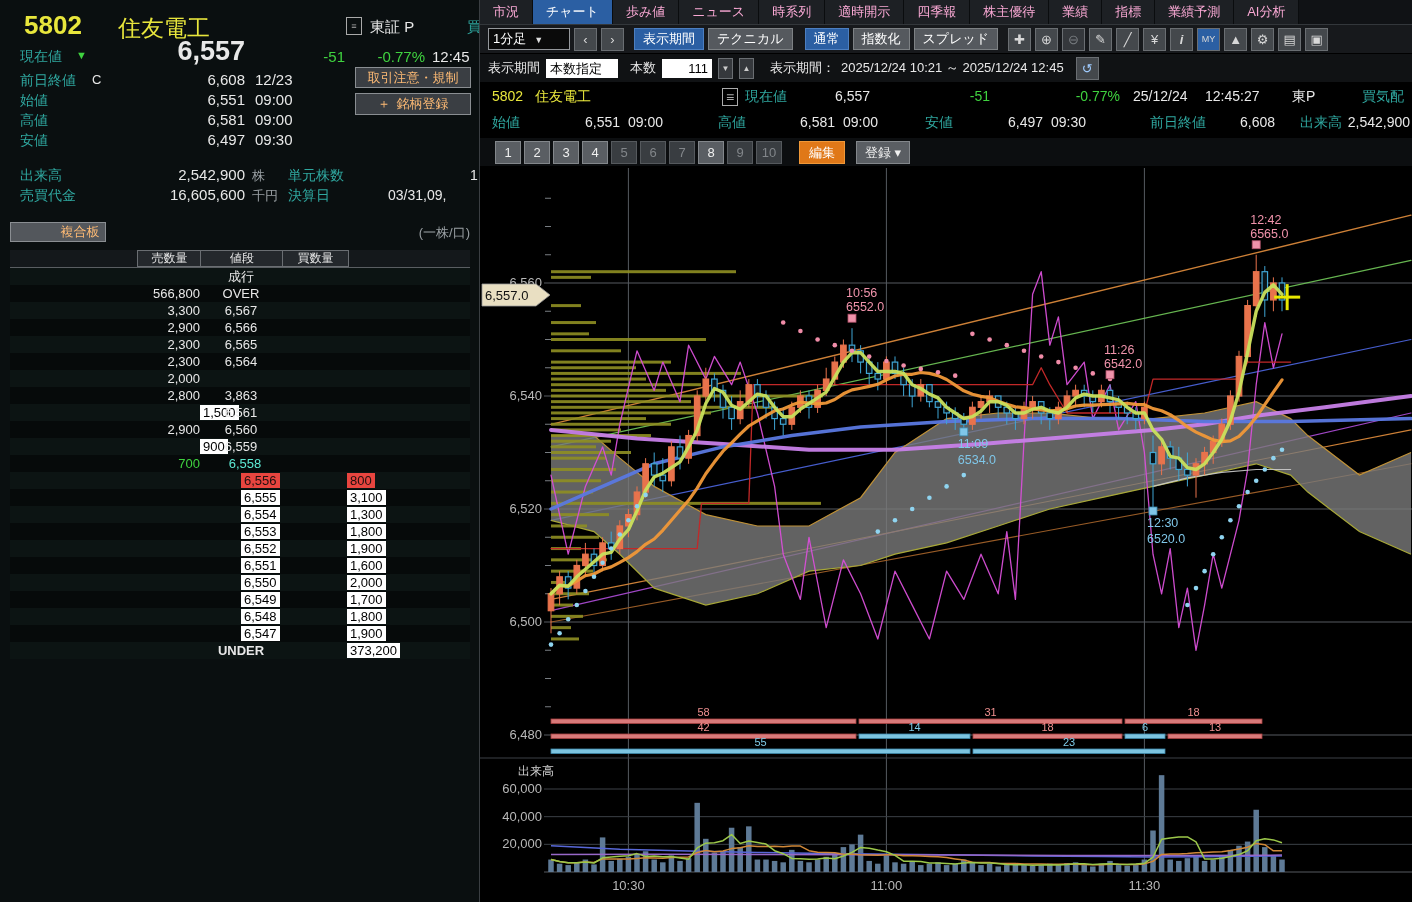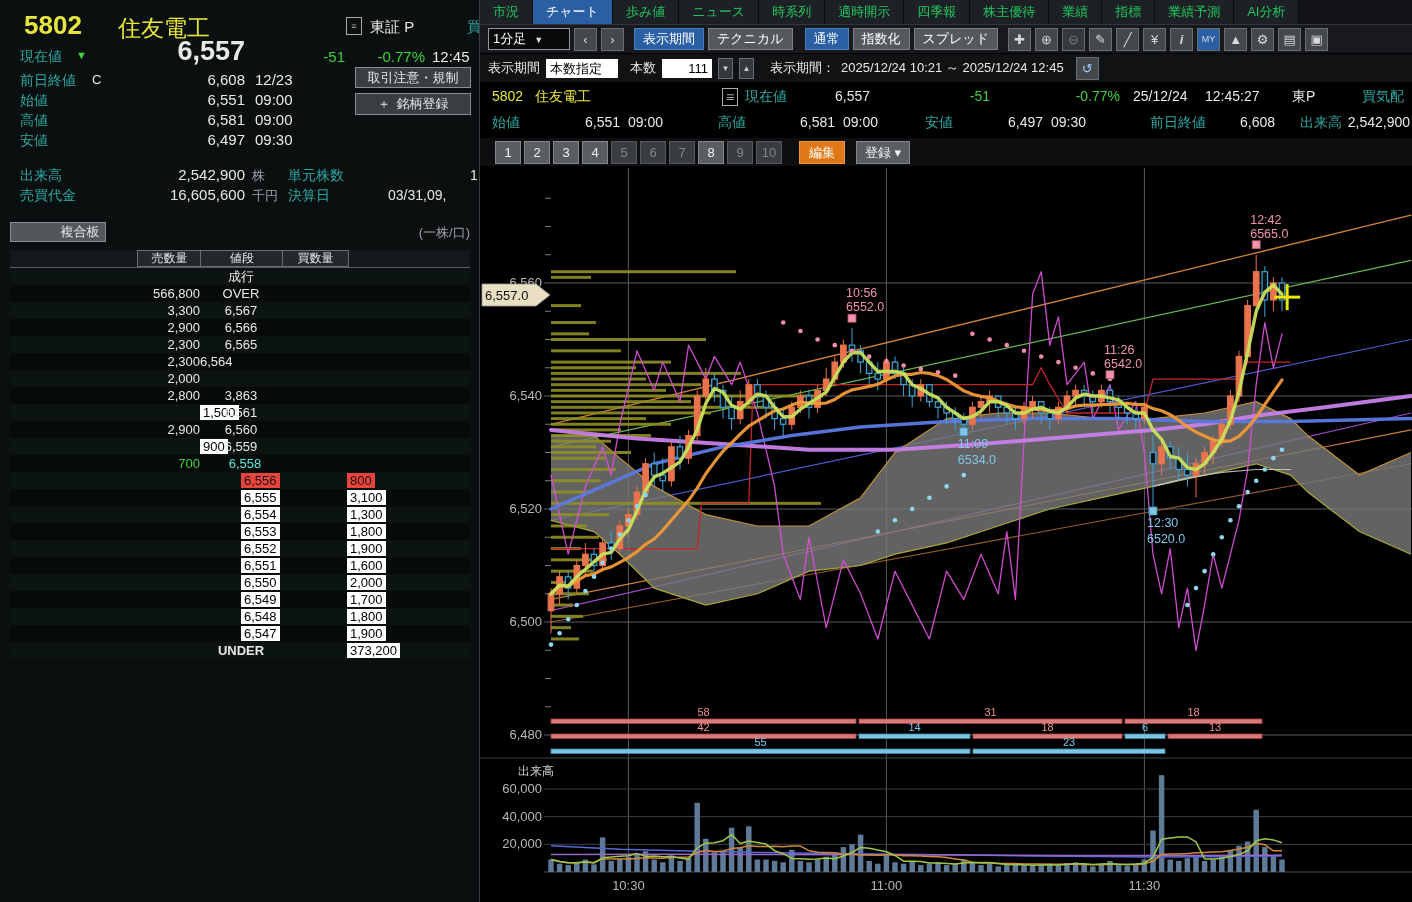--- a/index.html
+++ b/index.html
@@ -8,40 +8,40 @@
   
   #left-panel{position:absolute;left:0;top:0;width:479px;height:902px;background:#0a0f10;
     border-right:1px solid #3a3e42;}
   #left-panel span{position:absolute;white-space:nowrap;}
   .t{color:#2fa8a0;font-size:14px;}
   .w{color:#e8e8e8;font-size:14px;}
   .g{color:#3fd23f;}
   .gy{color:#9aa0a4;}
   .y{color:#e8e63c;}
   .ra{text-align:right;display:inline-block;}
-  .sbtn{position:absolute;background:#3a3e43;border:1px solid #8a8e92;color:#e5e5e5;
+  .sbtn{position:absolute;background:#3a3e43;border:1px solid #8a8e92;color:#fdba74;
     font-size:13px;text-align:center;line-height:19px;cursor:pointer;}
   .doc-ic{position:absolute;width:14px;height:16px;border:1px solid #aaa;color:#aaa;
     font-size:9px;line-height:16px;text-align:center;}
   
   #order-book{position:absolute;left:10px;top:250px;width:460px;}
   .ob-head{position:relative;height:17px;background:#14181b;border-bottom:1px solid #5a5e62;}
   .ob-hcell{position:absolute;top:0;height:15px;background:#24282c;border:1px solid #6a6e72;
     color:#e8e8e8;font-size:12px;text-align:center;line-height:15px;}
   .ob-row{position:relative;height:17px;font-size:13px;color:#e8e8e8;}
   .ob-row.even{background:#0c1413;}
   .ob-row.odd{background:#060a0a;}
   .ob-cell{position:absolute;top:0;line-height:17px;}
   .box-w{background:#fff;color:#000;padding:0 3px;line-height:15px;margin-top:1px;}
   .box-r{background:#e8453f;color:#201010;padding:0 3px;line-height:15px;margin-top:1px;}
   
   #right-panel{position:absolute;left:480px;top:0;width:932px;height:902px;background:#000;}
   #top-tabs{position:absolute;left:0;top:0;width:932px;height:24px;background:#101215;
     border-bottom:1px solid #33373b;display:flex;}
-  .tab{height:24px;line-height:24px;padding:0 13px;color:#22c55e;font-size:13px;
+  .tab{height:24px;line-height:24px;padding:0 13px;color:#f9a8d4;font-size:13px;
     background:#1d2024;border-right:1px solid #0a0c0e;cursor:pointer;}
   .tab.sel{background:#2b5fa3;color:#fff;}
   #toolbar{position:absolute;left:0;top:25px;width:932px;height:28px;background:#17191c;
     display:flex;align-items:center;gap:4px;padding-left:8px;box-sizing:border-box;}
   .dd{background:#0a0a0a;border:1px solid #95989c;color:#fff;font-size:13px;height:20px;
     line-height:20px;padding:0 4px;cursor:pointer;}
   .dd .car{color:#ddd;font-size:9px;margin-left:8px;}
   .tbtn{height:20px;line-height:20px;padding:0 8px;font-size:13px;color:#fff;cursor:pointer;
     background:#55595e;border:1px solid #7d8184;}
   .tbtn.blue{background:#2b5fa3;border-color:#4d7fc0;}
@@ -139,21 +139,21 @@
         <div class="ob-row odd">
           <span class="ob-cell" style="left: 100px; width: 90px; text-align: right;">2,900</span>
           <span class="ob-cell" style="left: 190px; width: 82px; text-align: center;">6,566</span>
         </div>
         <div class="ob-row even">
           <span class="ob-cell" style="left: 100px; width: 90px; text-align: right;">2,300</span>
           <span class="ob-cell" style="left: 190px; width: 82px; text-align: center;">6,565</span>
         </div>
         <div class="ob-row odd">
           <span class="ob-cell" style="left: 100px; width: 90px; text-align: right;">2,300</span>
-          <span class="ob-cell" style="left: 190px; width: 82px; ">6,564</span>
+          <span class="ob-cell" style="left: 190px; width: 82px; text-align: center;">6,564</span>
         </div>
         <div class="ob-row even">
           <span class="ob-cell" style="left: 100px; width: 90px; text-align: right;">2,000</span>
           <span class="ob-cell" style="left: 190px; width: 82px; text-align: center; margin-top: 44px;">6,563</span>
         </div>
         <div class="ob-row odd">
           <span class="ob-cell" style="left: 100px; width: 90px; text-align: right;">2,800</span>
           <span class="ob-cell" style="left: 190px; width: 82px; text-align: center;">3,863</span>
         </div>
         <div class="ob-row even">

